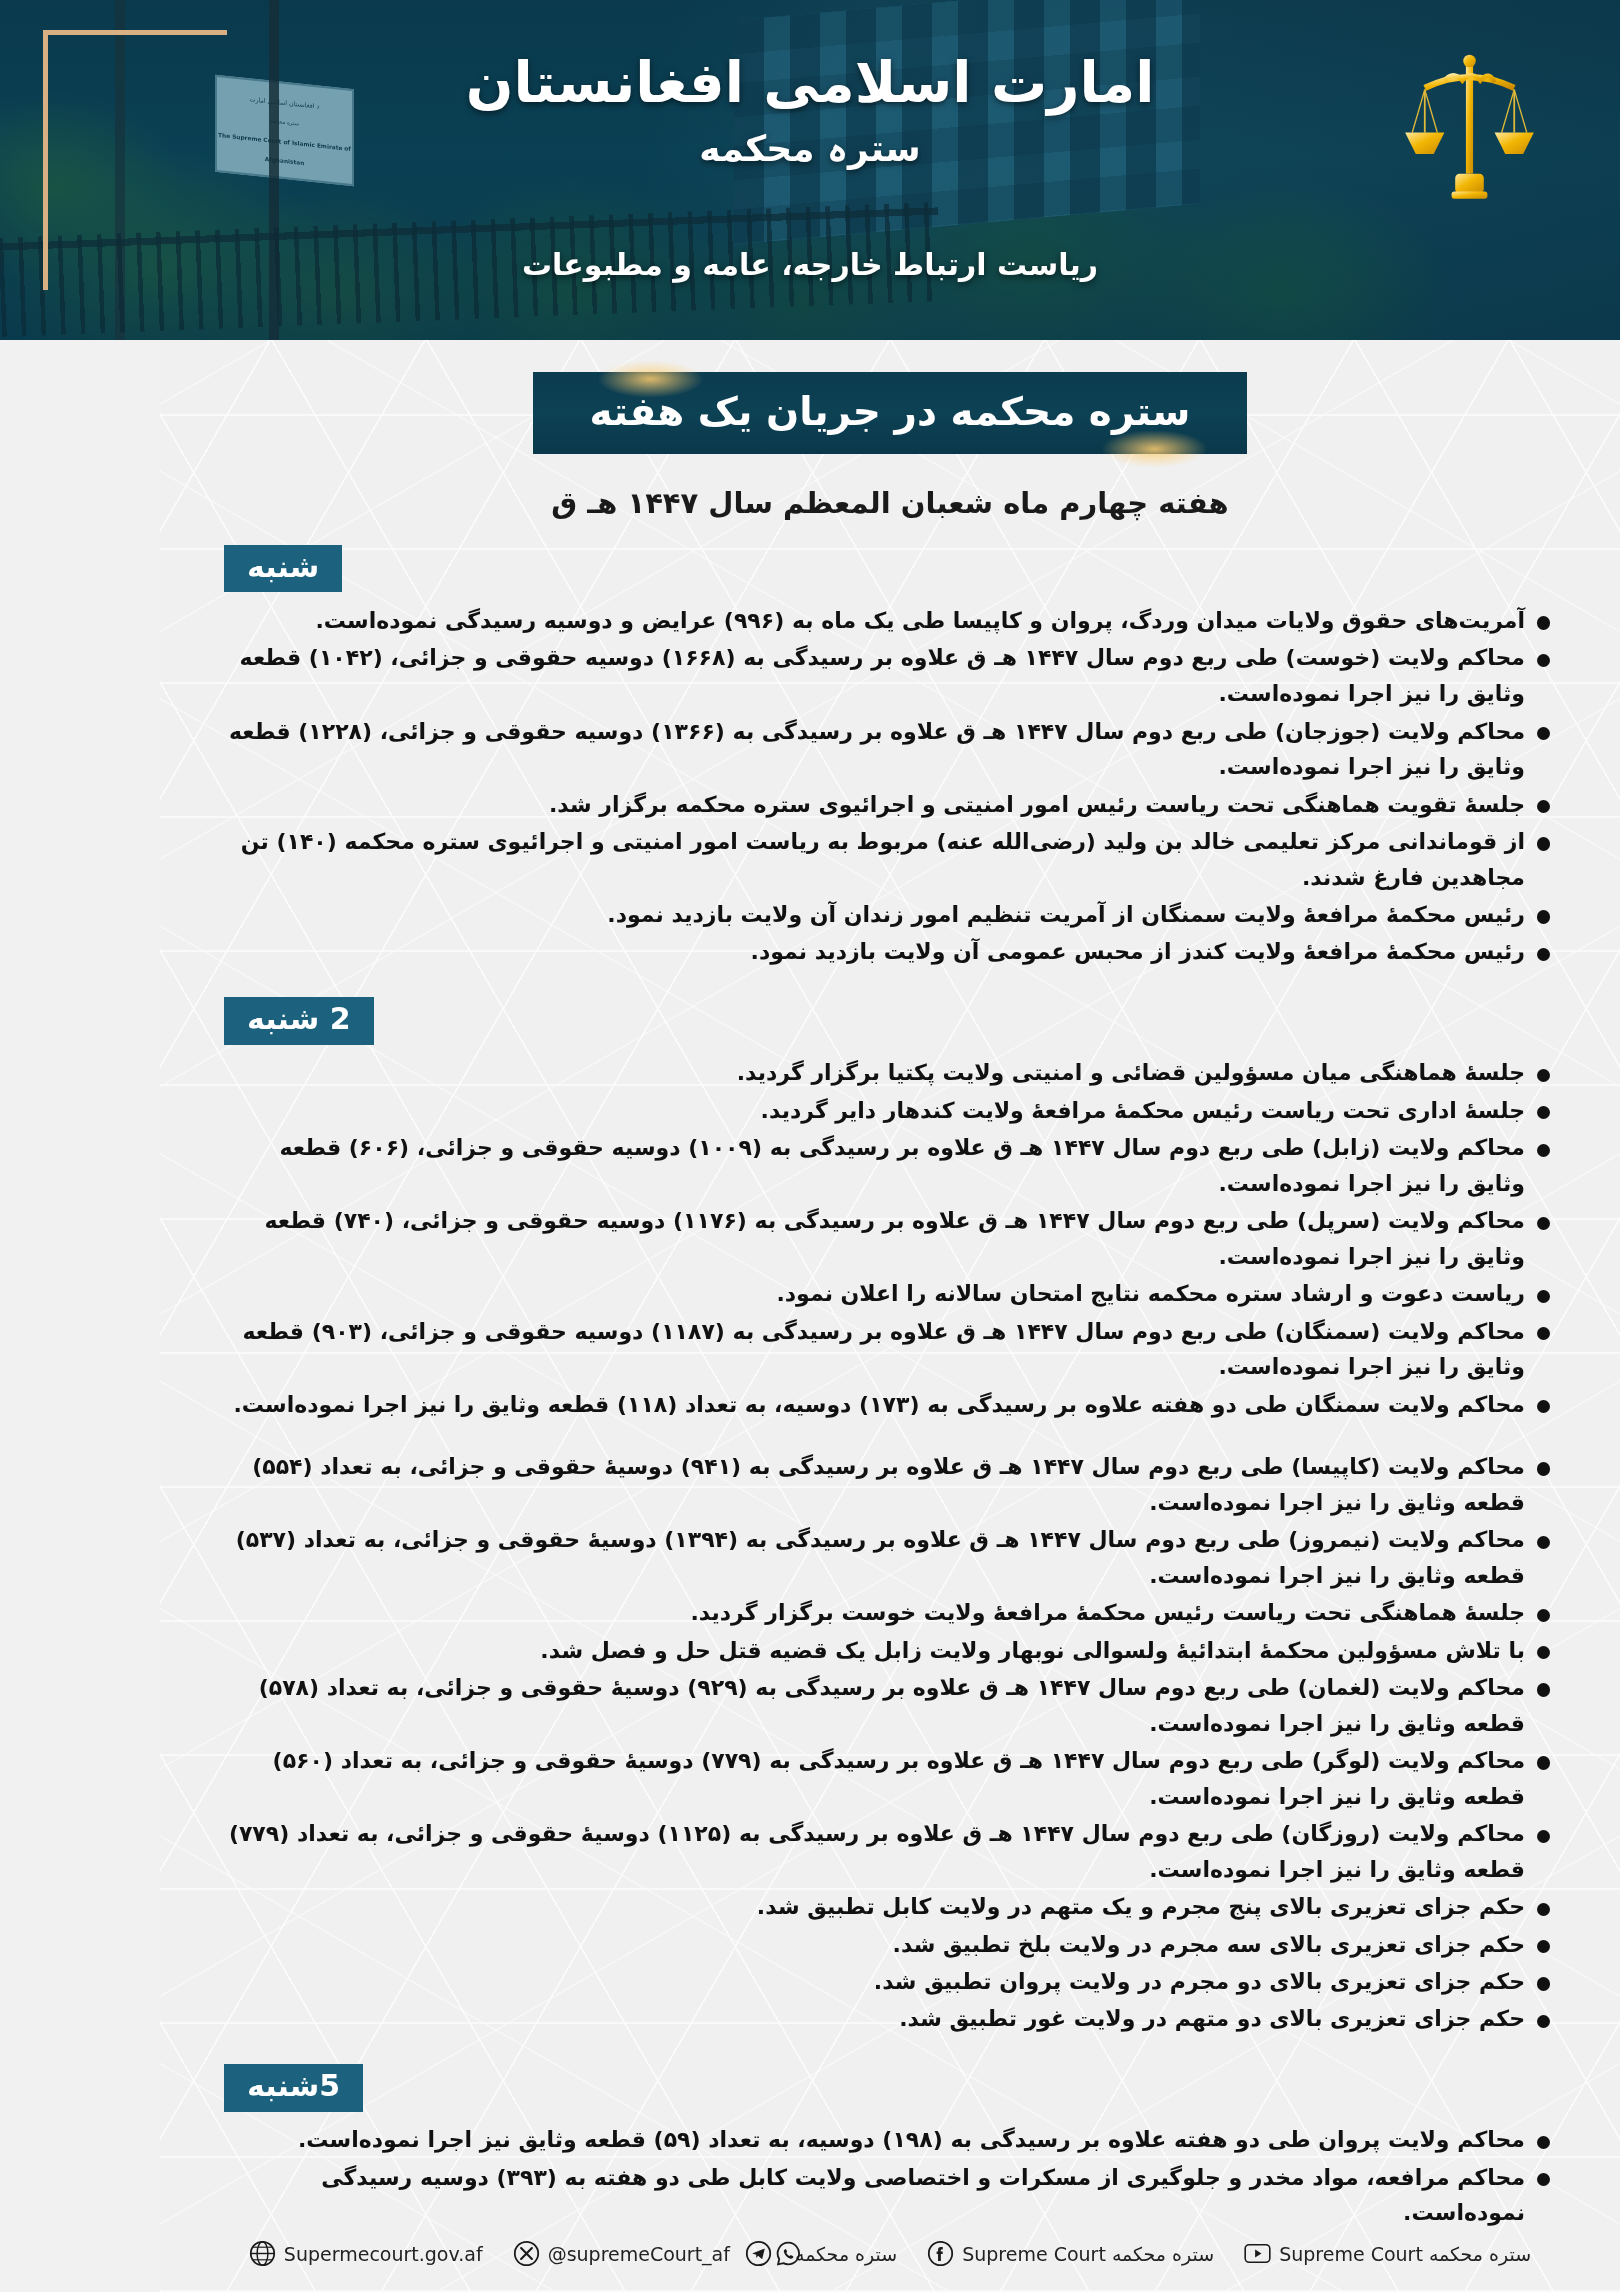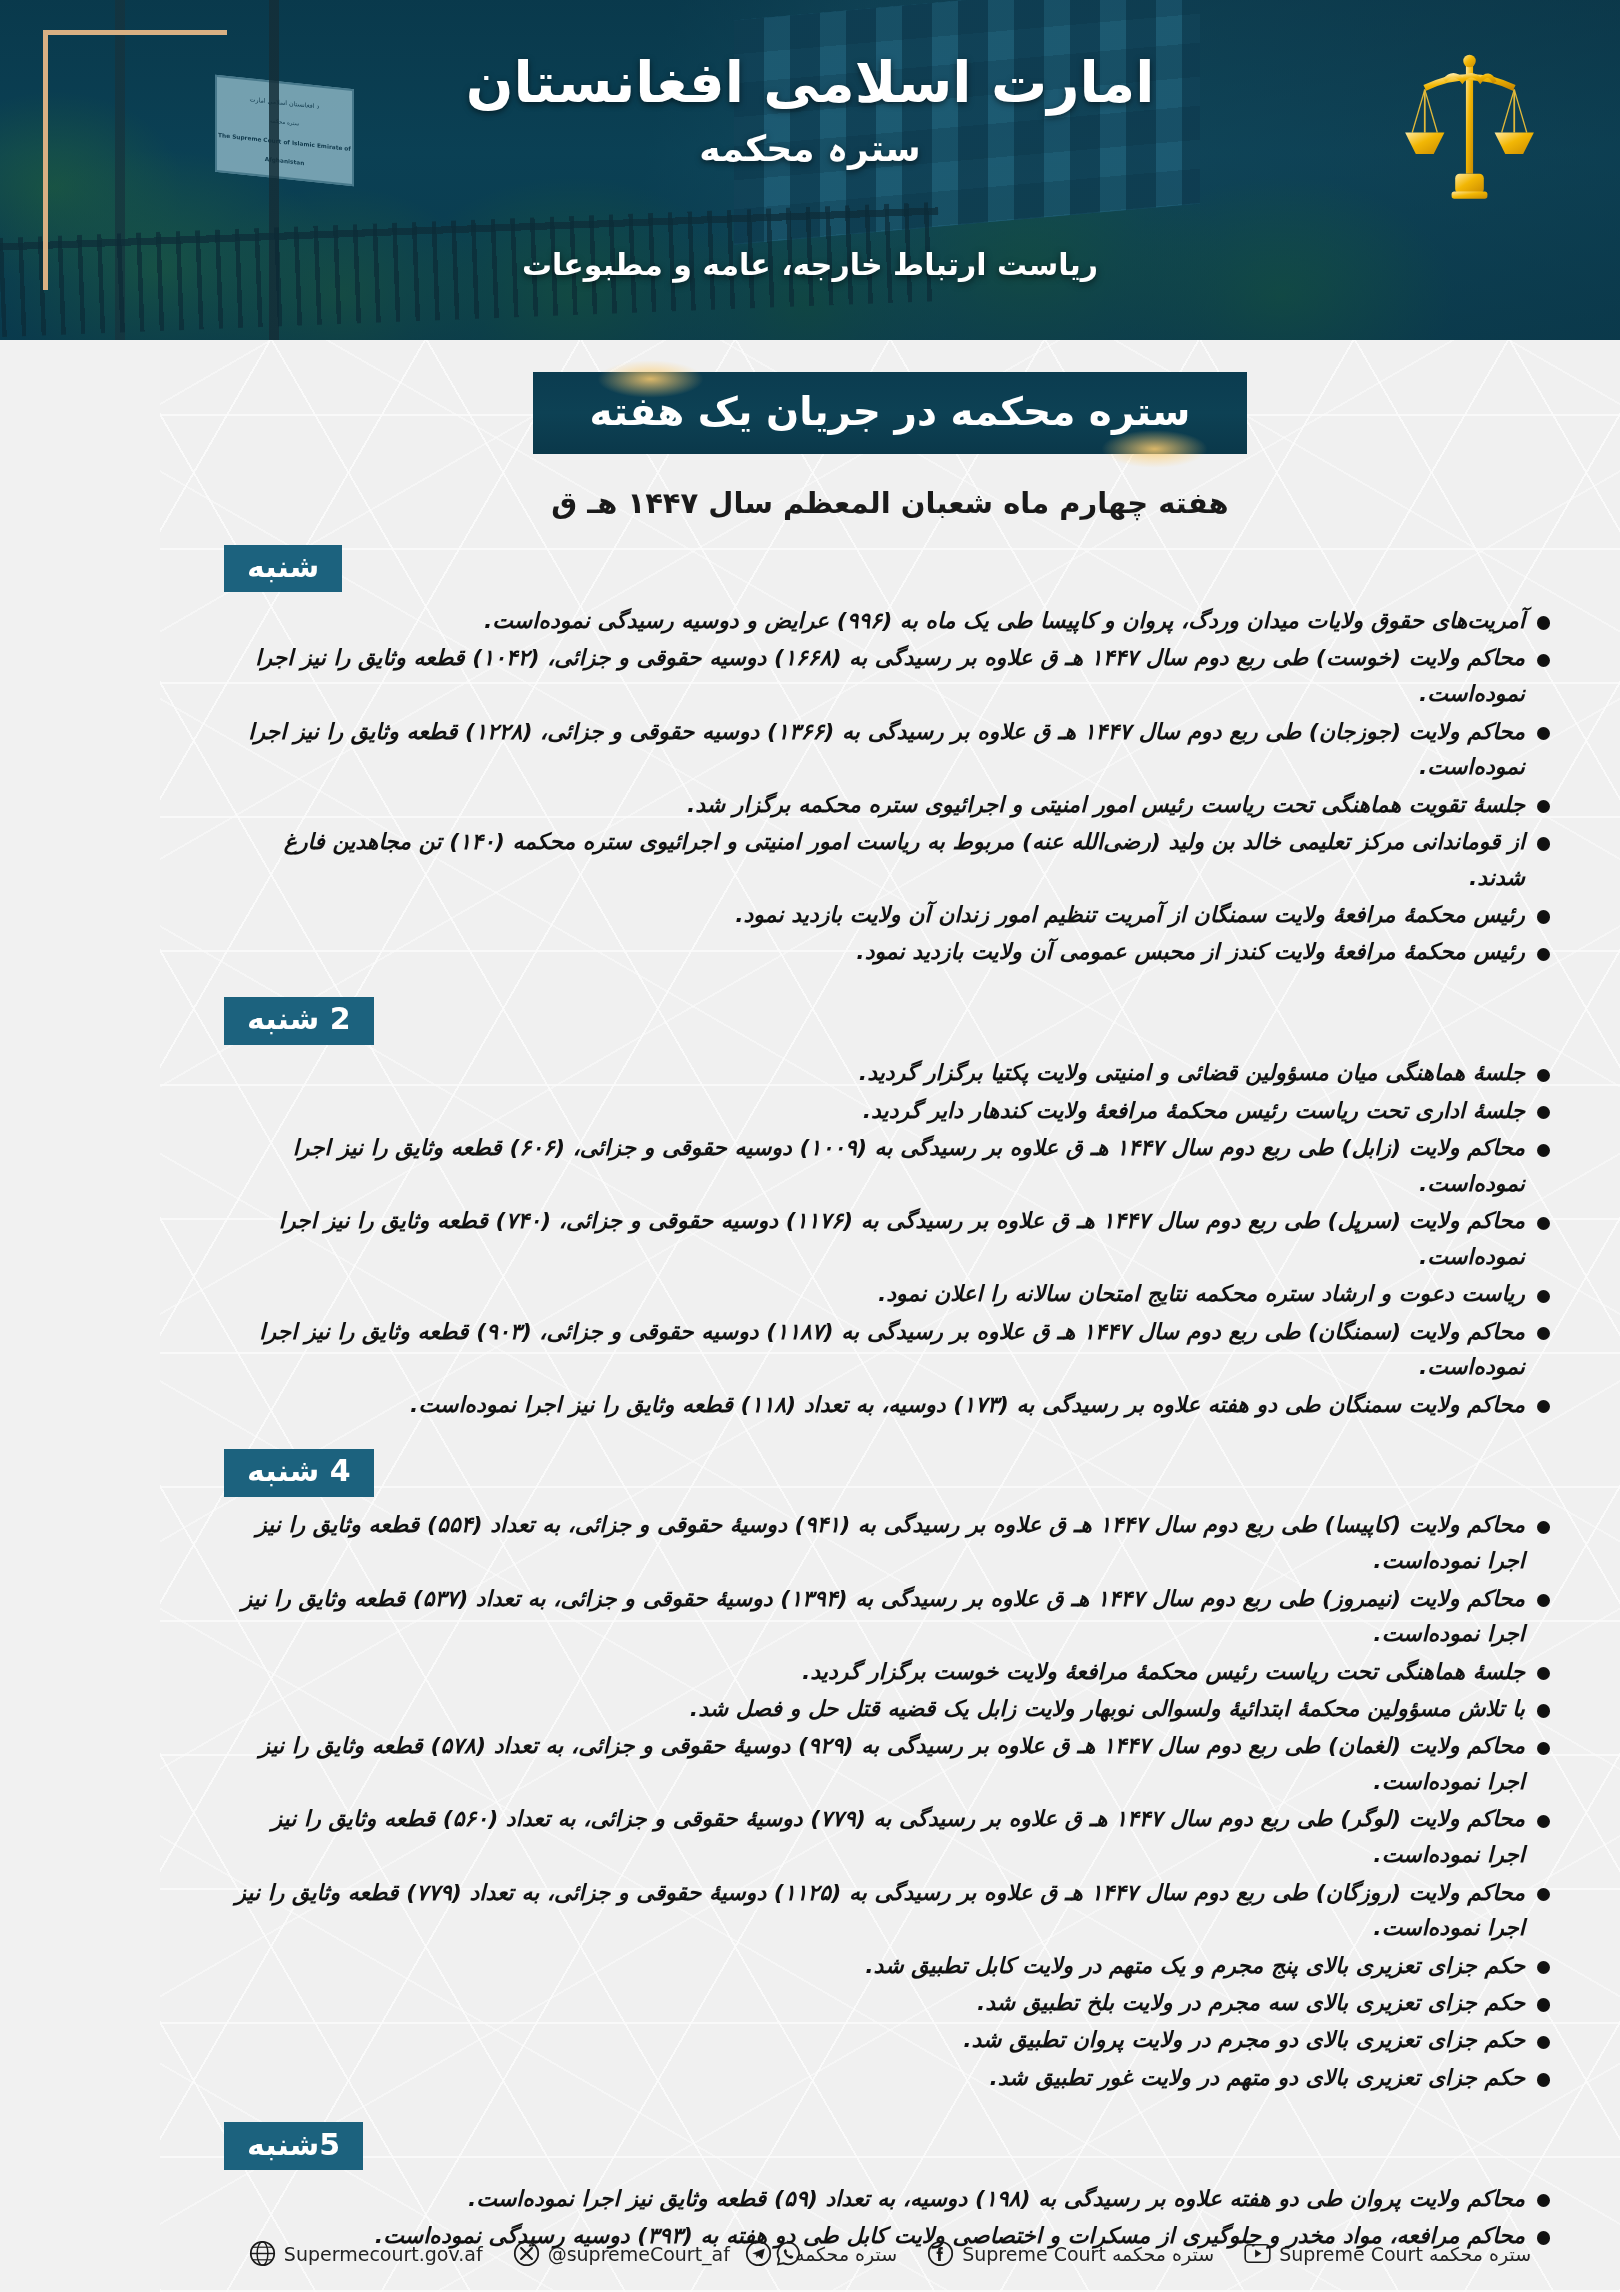--- a/index.html
+++ b/index.html
@@ -205,21 +205,20 @@
     font-weight: bold;
     padding: 6.3px 23px 9.9px;
     line-height: 1.05;
     min-width: 115px;
     text-align: center;
   }
   .day-list {
     list-style: none;
     margin: 10.7px 68px 0 68px;
     padding: 0;
-    font-style: italic;
   }
   .day-list li {
     position: relative;
     font-size: 22px;
     line-height: 1.62;
     color: #111;
     text-align: right;
     padding-right: 27px;
     padding-bottom: 1.8px;
     font-weight: 600;
@@ -347,21 +346,20 @@
             <li>جلسهٔ هماهنگی میان مسؤولین قضائی و امنیتی ولایت پکتیا برگزار گردید.</li>
             <li>جلسهٔ اداری تحت ریاست رئیس محکمهٔ مرافعهٔ ولایت کندهار دایر گردید.</li>
             <li>محاکم ولایت (زابل) طی ربع دوم سال ۱۴۴۷ هـ ق علاوه بر رسیدگی به (۱۰۰۹) دوسیه حقوقی و جزائی، (۶۰۶) قطعه وثایق را نیز اجرا نموده‌است.</li>
             <li>محاکم ولایت (سرپل) طی ربع دوم سال ۱۴۴۷ هـ ق علاوه بر رسیدگی به (۱۱۷۶) دوسیه حقوقی و جزائی، (۷۴۰) قطعه وثایق را نیز اجرا نموده‌است.</li>
             <li>ریاست دعوت و ارشاد ستره محکمه نتایج امتحان سالانه را اعلان نمود.</li>
             <li>محاکم ولایت (سمنگان) طی ربع دوم سال ۱۴۴۷ هـ ق علاوه بر رسیدگی به (۱۱۸۷) دوسیه حقوقی و جزائی، (۹۰۳) قطعه وثایق را نیز اجرا نموده‌است.</li>
             <li>محاکم ولایت سمنگان طی دو هفته علاوه بر رسیدگی به (۱۷۳) دوسیه، به تعداد (۱۱۸) قطعه وثایق را نیز اجرا نموده‌است.</li>
           </ul>
         </div>
         <div class="day-section">
-          <div class="day-head"><span class="day-chip">4 شنبه</span></div>
           <ul class="day-list">
             <li>محاکم ولایت (کاپیسا) طی ربع دوم سال ۱۴۴۷ هـ ق علاوه بر رسیدگی به (۹۴۱) دوسیهٔ حقوقی و جزائی، به تعداد (۵۵۴) قطعه وثایق را نیز اجرا نموده‌است.</li>
             <li>محاکم ولایت (نیمروز) طی ربع دوم سال ۱۴۴۷ هـ ق علاوه بر رسیدگی به (۱۳۹۴) دوسیهٔ حقوقی و جزائی، به تعداد (۵۳۷) قطعه وثایق را نیز اجرا نموده‌است.</li>
             <li>جلسهٔ هماهنگی تحت ریاست رئیس محکمهٔ مرافعهٔ ولایت خوست برگزار گردید.</li>
             <li>با تلاش مسؤولین محکمهٔ ابتدائیهٔ ولسوالی نوبهار ولایت زابل یک قضیه قتل حل و فصل شد.</li>
             <li>محاکم ولایت (لغمان) طی ربع دوم سال ۱۴۴۷ هـ ق علاوه بر رسیدگی به (۹۲۹) دوسیهٔ حقوقی و جزائی، به تعداد (۵۷۸) قطعه وثایق را نیز اجرا نموده‌است.</li>
             <li>محاکم ولایت (لوگر) طی ربع دوم سال ۱۴۴۷ هـ ق علاوه بر رسیدگی به (۷۷۹) دوسیهٔ حقوقی و جزائی، به تعداد (۵۶۰) قطعه وثایق را نیز اجرا نموده‌است.</li>
             <li>محاکم ولایت (روزگان) طی ربع دوم سال ۱۴۴۷ هـ ق علاوه بر رسیدگی به (۱۱۲۵) دوسیهٔ حقوقی و جزائی، به تعداد (۷۷۹) قطعه وثایق را نیز اجرا نموده‌است.</li>
             <li>حکم جزای تعزیری بالای پنج مجرم و یک متهم در ولایت کابل تطبیق شد.</li>
             <li>حکم جزای تعزیری بالای سه مجرم در ولایت بلخ تطبیق شد.</li>

